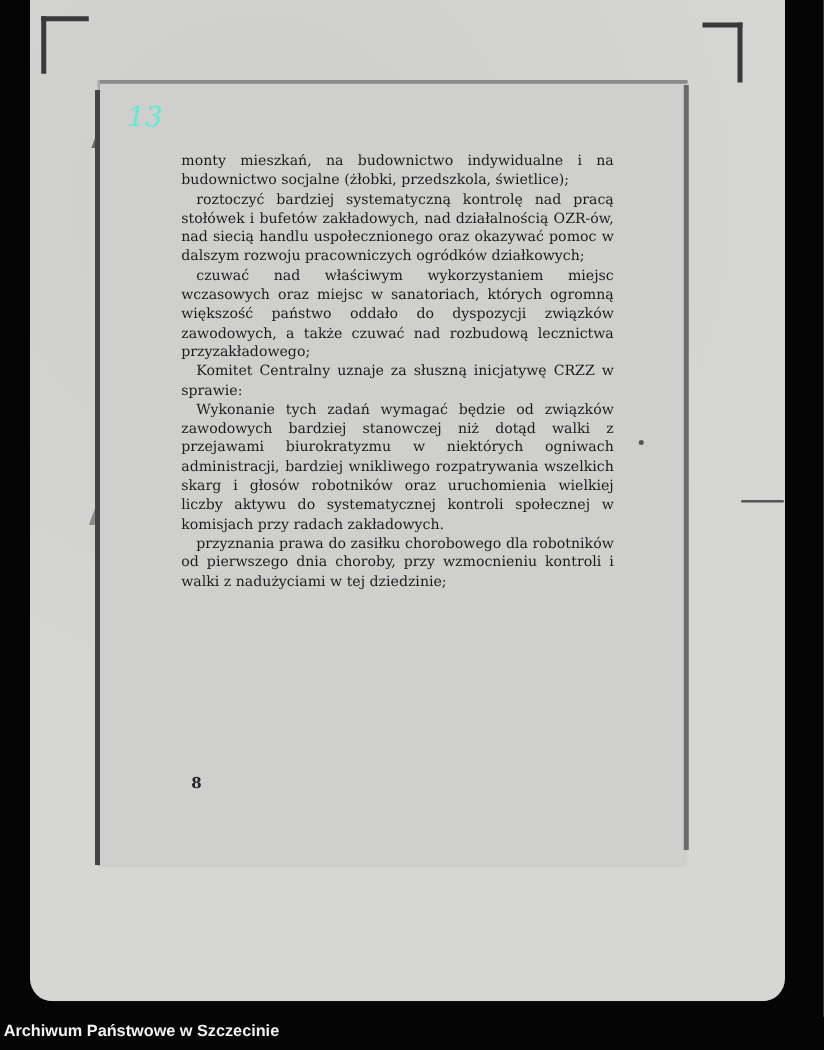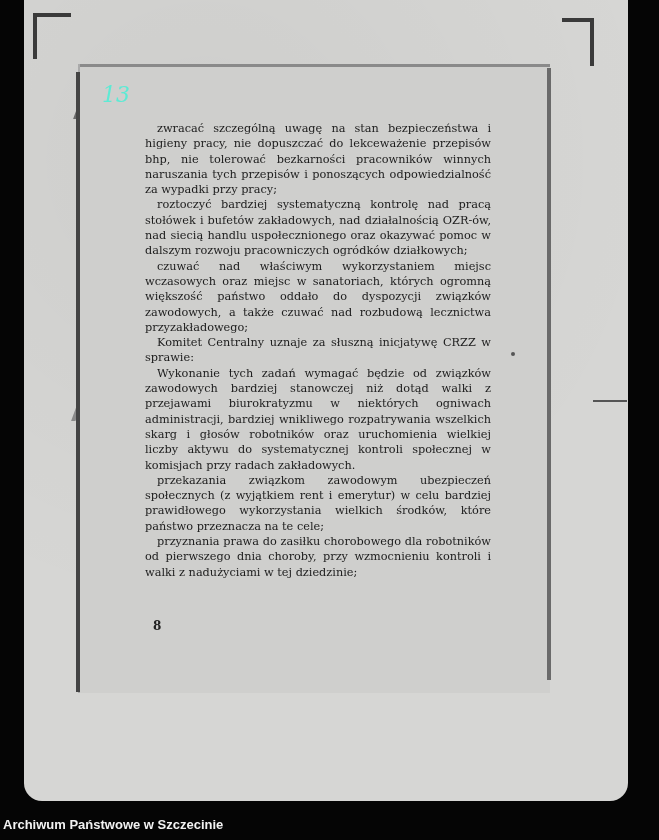--- a/index.html
+++ b/index.html
@@ -52,24 +52,23 @@
 <div class="tick" style="left:593px;top:400px;width:34px;height:2px;"></div>
 
 <div class="page"></div>
 <div class="page-left-edge"></div>
 <div class="page-right-edge"></div>
 <div class="dot" style="left:511px;top:352px;"></div>
 
 <div class="handwritten">13</div>
 
 <div class="text">
-  <p class="indent">zwracać szczególną uwagę na stan bezpieczeństwa i higieny pracy, nie dopuszczać do lekceważenie przepisów bhp, nie tolerować bezkarności pracowników winnych naruszania tych przepisów i ponoszących odpowiedzialność za wypadki przy pracy;</p>
+  <p>monty mieszkań, na budownictwo indywidualne i na budownictwo socjalne (żłobki, przedszkola, świetlice);</p>
   <p class="indent">roztoczyć bardziej systematyczną kontrolę nad pracą stołówek i bufetów zakładowych, nad działalnością OZR-ów, nad siecią handlu uspołecznionego oraz okazywać pomoc w dalszym rozwoju pracowniczych ogródków działkowych;</p>
   <p class="indent">czuwać nad właściwym wykorzystaniem miejsc wczasowych oraz miejsc w sanatoriach, których ogromną większość państwo oddało do dyspozycji związków zawodowych, a także czuwać nad rozbudową lecznictwa przyzakładowego;</p>
   <p class="indent">Komitet Centralny uznaje za słuszną inicjatywę CRZZ w sprawie:</p>
   <p class="indent">Wykonanie tych zadań wymagać będzie od związków zawodowych bardziej stanowczej niż dotąd walki z przejawami biurokratyzmu w niektórych ogniwach administracji, bardziej wnikliwego rozpatrywania wszelkich skarg i głosów robotników oraz uruchomienia wielkiej liczby aktywu do systematycznej kontroli społecznej w komisjach przy radach zakładowych.</p>
-  <p class="indent">przekazania związkom zawodowym ubezpieczeń społecznych (z wyjątkiem rent i emerytur) w celu bardziej prawidłowego wykorzystania wielkich środków, które państwo przeznacza na te cele;</p>
   <p class="indent">przyznania prawa do zasiłku chorobowego dla robotników od pierwszego dnia choroby, przy wzmocnieniu kontroli i walki z nadużyciami w tej dziedzinie;</p>
 </div>
 
 <div class="pagenum">8</div>
 
 <div class="footer">Archiwum Państwowe w Szczecinie</div>
 
 </body></html>

